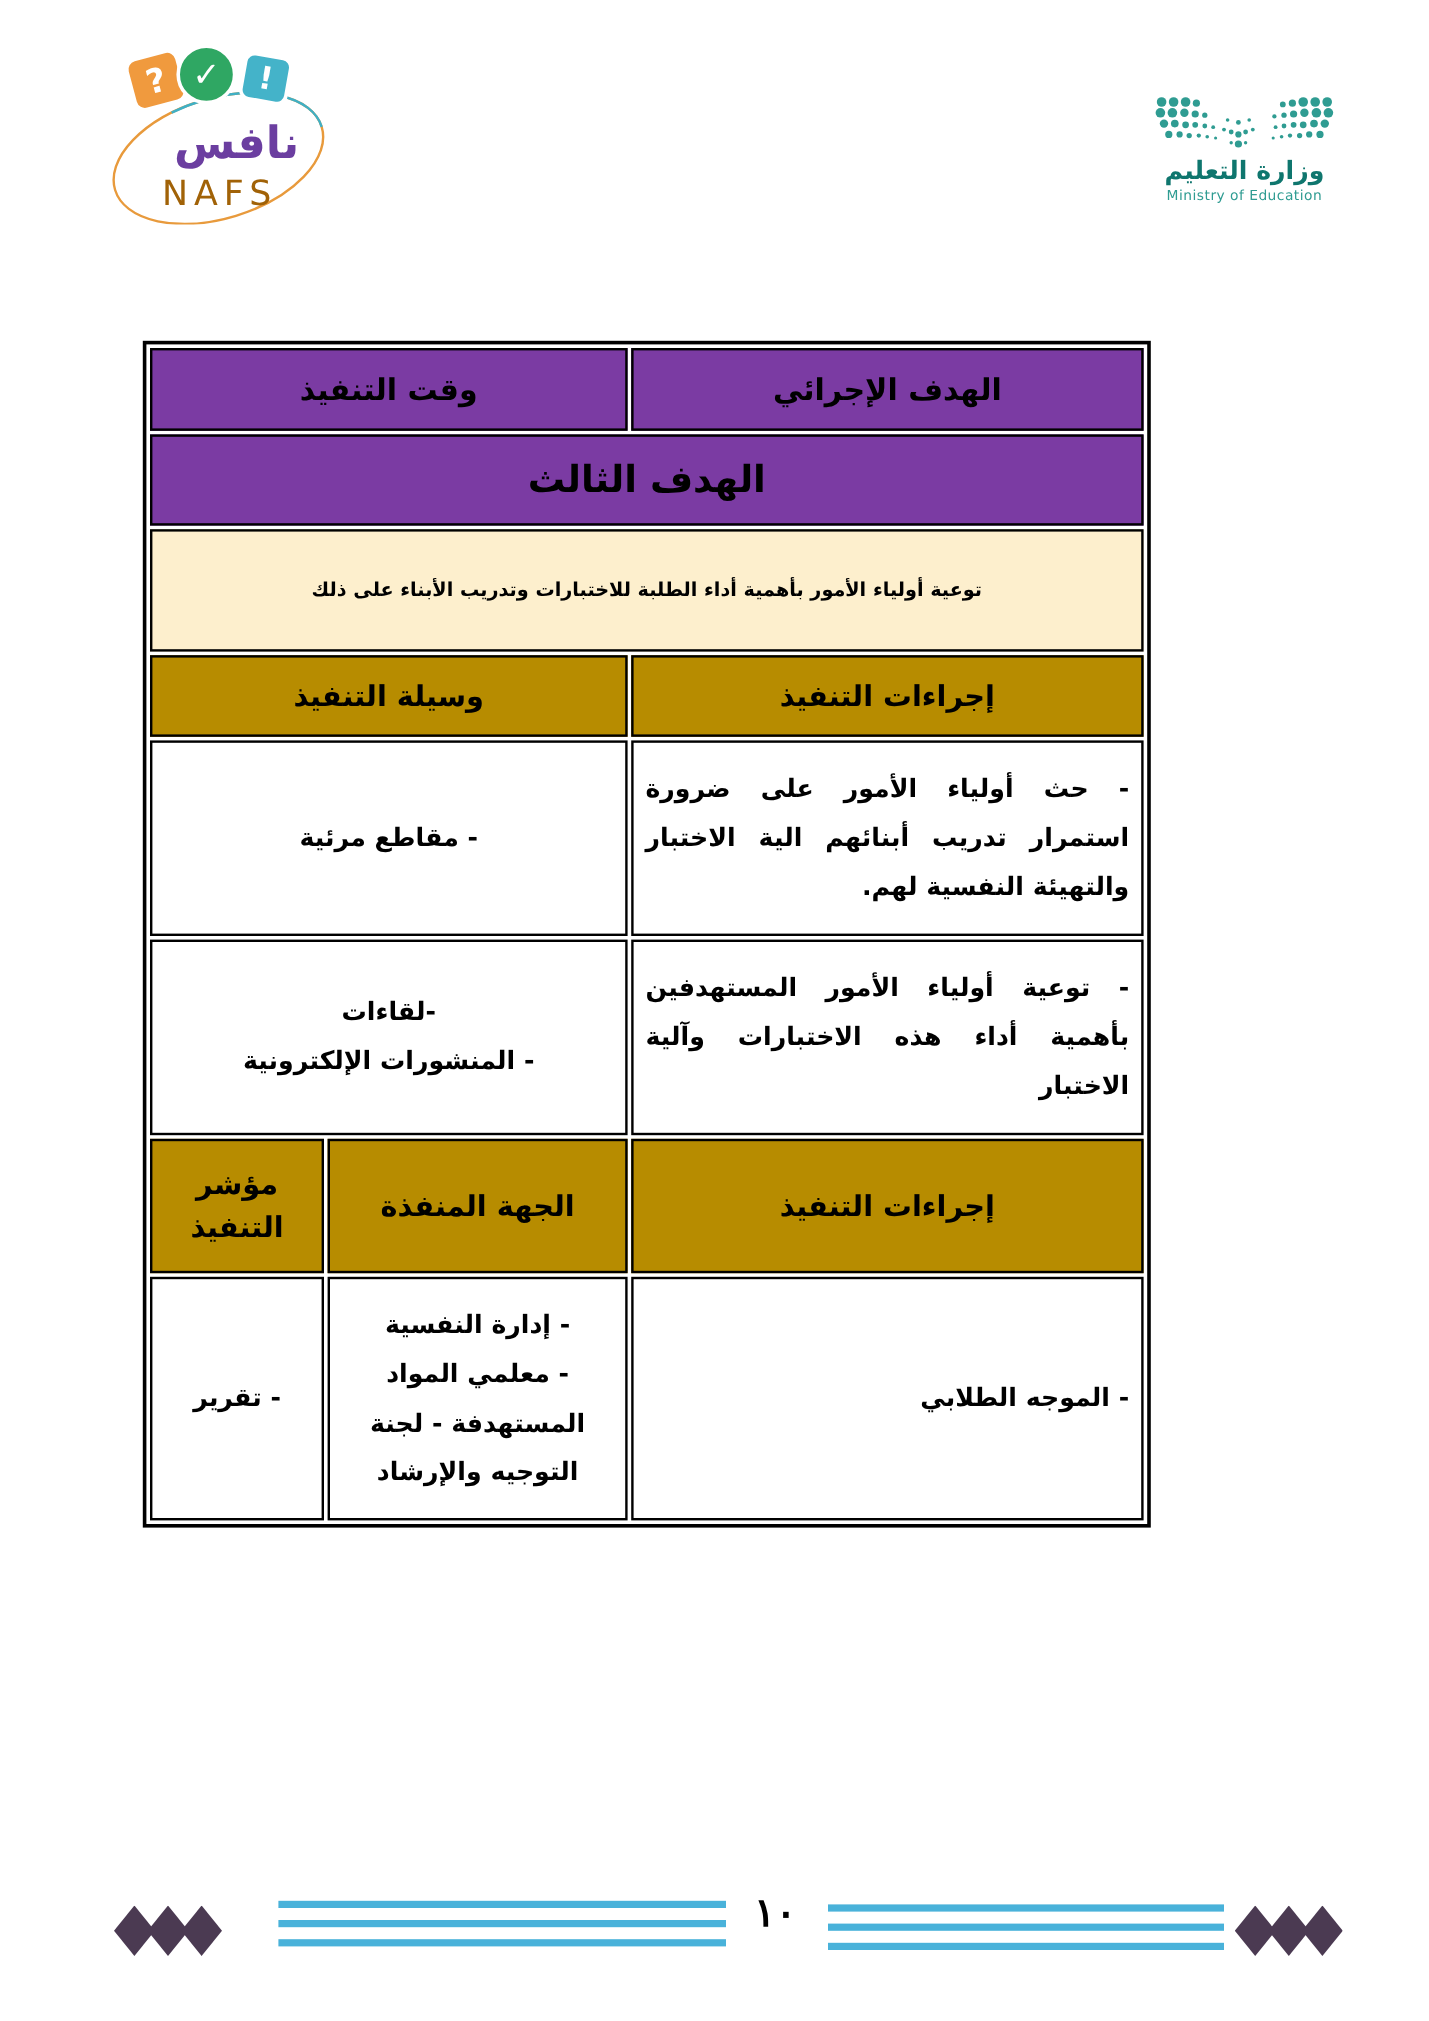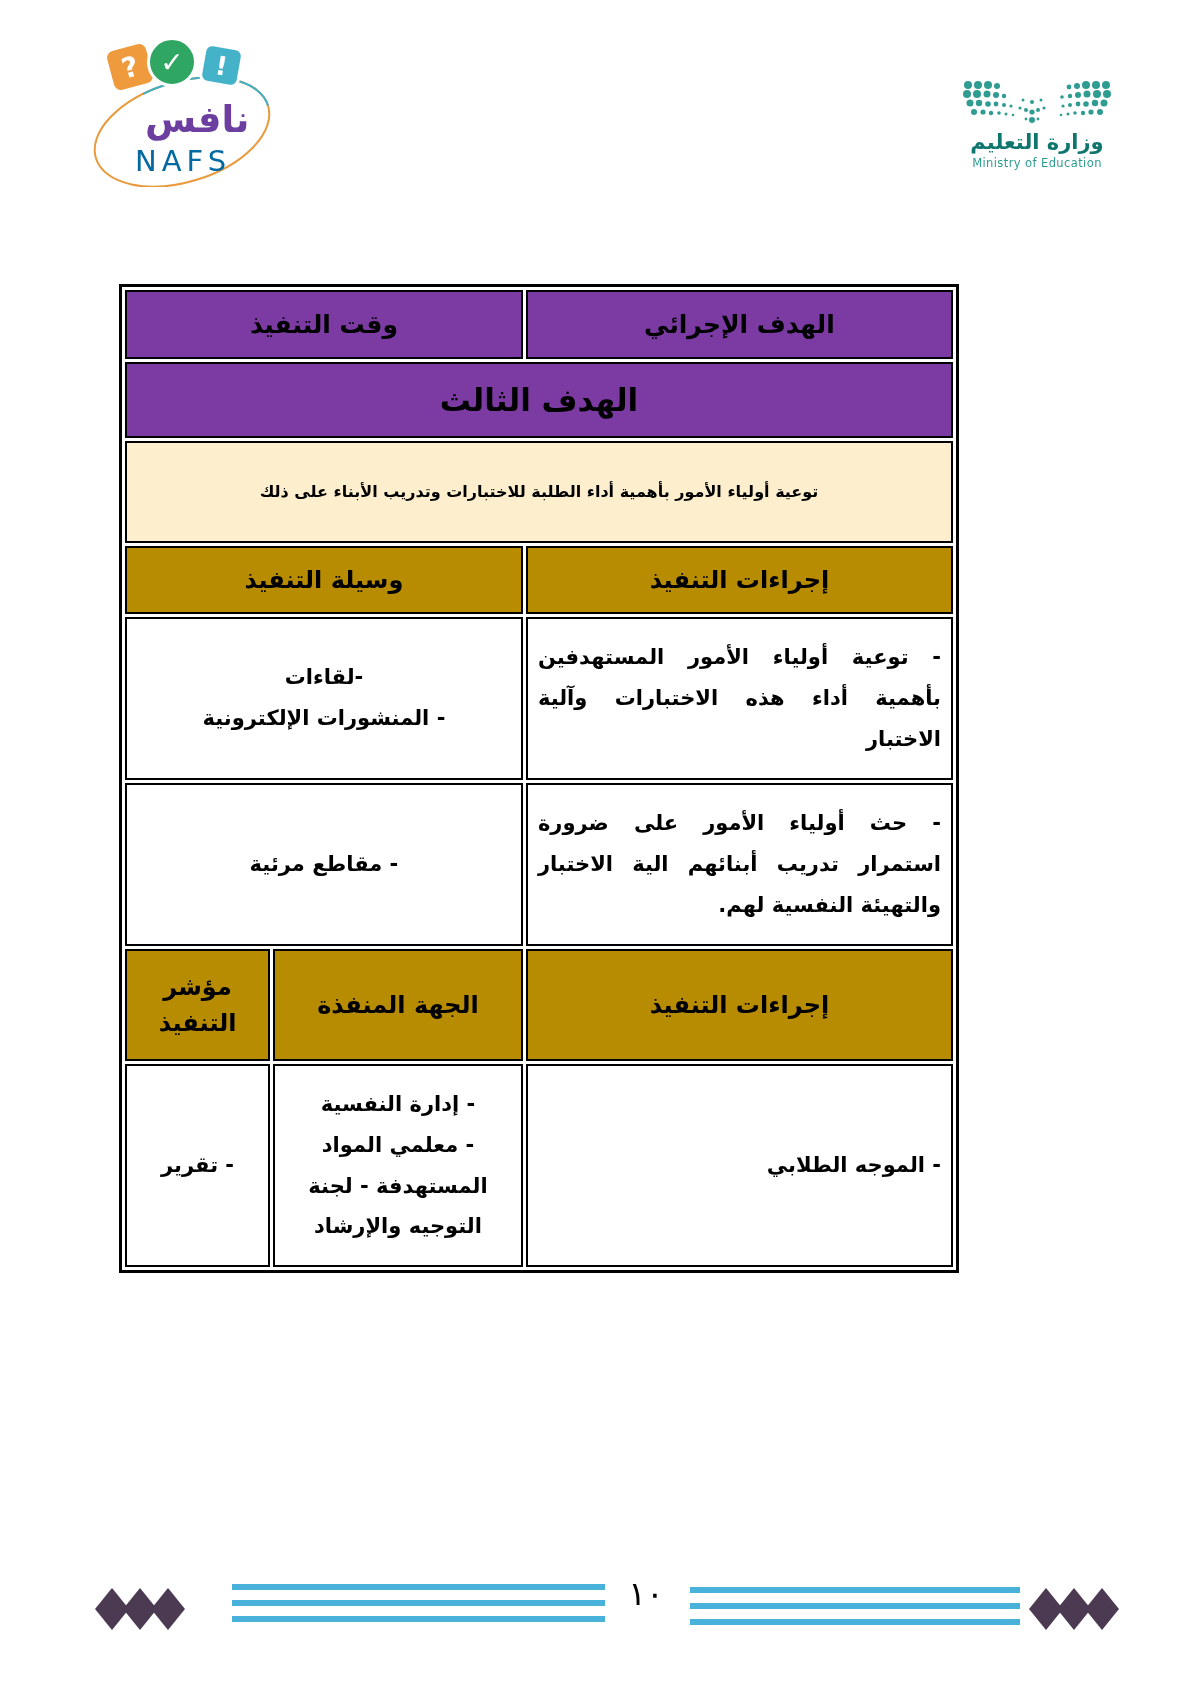--- a/index.html
+++ b/index.html
@@ -14,21 +14,21 @@
     color:#fff;font-weight:bold;border:3px solid #fff;box-sizing:border-box;}
   .nafs-q{left:22px;top:12px;width:46px;height:46px;background:#F09A3E;border-radius:10px;
     transform:rotate(-15deg);font-size:28px;}
   .nafs-check{left:62px;top:5px;width:50px;height:50px;background:#2FA763;border-radius:50%;
     font-size:28px;z-index:2;}
   .nafs-ex{left:116px;top:13px;width:41px;height:41px;background:#44B3C9;border-radius:9px;
     transform:rotate(10deg);font-size:26px;}
   .nafs-ar{position:absolute;left:60px;top:66px;width:100px;text-align:center;
     font-size:37px;font-weight:bold;color:#6B3EA0;}
   .nafs-en{position:absolute;left:38px;top:112px;width:120px;text-align:center;
-    font-size:29px;color:#0369a1;letter-spacing:5px;}
+    font-size:29px;color:#a16207;letter-spacing:5px;}
   
   .moe-logo{position:absolute;left:958px;top:78px;width:158px;}
   .moe-dots{display:block;margin:0 auto;}
   .moe-ar{text-align:center;font-size:21px;font-weight:bold;color:#0f766e;margin-top:4px;}
   .moe-en{text-align:center;font-size:11.5px;color:#2F9C92;margin-top:2px;letter-spacing:.4px;}
   
   .doc-table-wrap{position:absolute;left:119px;top:284px;width:840px;direction:rtl;}
   table.doc{border-collapse:separate;border-spacing:3px;width:100%;table-layout:fixed;
     border:3px solid #000;background:#fff;}
   table.doc td{border:2px solid #000;box-sizing:border-box;padding:18px 10px;
@@ -44,21 +44,21 @@
   td.h-row2{height:106px;}
   td.h-row3{height:168px;}
   .right-al{text-align:right;}
   
   .diamond-group{position:absolute;display:flex;}
   .diamond{width:34px;height:42px;background:#4B3A52;margin:0 -3px;
     clip-path:polygon(50% 0,100% 50%,50% 100%,0 50%);}
   .line-group{position:absolute;}
   .blue-line{height:6px;background:#49B2DA;margin-bottom:10px;}
   .page-number{position:absolute;left:618px;top:1574px;width:56px;text-align:center;
-    font-family:"DejaVu Serif",serif;font-size:33px;color:#000;}
+    font-family:"DejaVu Serif",serif;font-size:33px;color:#000;font-weight:bold;}
 </style>
 </head>
 <body>
 
 <div class="nafs-logo">
   <svg class="nafs-orbit" viewBox="0 0 195 155" xmlns="http://www.w3.org/2000/svg">
     <ellipse cx="97" cy="100" rx="90" ry="50" fill="none" stroke="#E89A3C" stroke-width="2" transform="rotate(-17 97 100)"></ellipse>
     <ellipse cx="97" cy="100" rx="90" ry="50" fill="none" stroke="#3FB0C6" stroke-width="2" stroke-dasharray="170 420" stroke-dashoffset="-310" transform="rotate(-17 97 100)"></ellipse>
   </svg>
   <div class="nafs-shape nafs-q">
@@ -157,30 +157,30 @@
     <tr>
       <td class="cream" colspan="3">توعية أولياء الأمور بأهمية أداء الطلبة للاختبارات وتدريب الأبناء على ذلك</td>
     </tr>
 
     <tr>
       <td class="gold">إجراءات التنفيذ</td>
       <td class="gold" colspan="2">وسيلة التنفيذ</td>
     </tr>
 
     <tr>
+      <td class="body-r h-row2">- حث أولياء الأمور على ضرورة استمرار تدريب أبنائهم الية الاختبار والتهيئة النفسية لهم.</td>
+      <td class="body-c h-row2" colspan="2">- مقاطع مرئية</td>
+    </tr>
+
+    <tr>
       <td class="body-r h-row1">- توعية أولياء الأمور المستهدفين بأهمية أداء هذه الاختبارات وآلية الاختبار</td>
       <td class="body-c vtop h-row1" colspan="2">
         <div>-لقاءات</div>
         <div>- المنشورات الإلكترونية</div>
       </td>
-    </tr>
-
-    <tr>
-      <td class="body-r h-row2">- حث أولياء الأمور على ضرورة استمرار تدريب أبنائهم الية الاختبار والتهيئة النفسية لهم.</td>
-      <td class="body-c h-row2" colspan="2">- مقاطع مرئية</td>
     </tr>
 
     <tr>
       <td class="gold" style="height:78px;">إجراءات التنفيذ</td>
       <td class="gold">الجهة المنفذة</td>
       <td class="gold" style="line-height:1.5;">مؤشر التنفيذ</td>
     </tr>
 
     <tr>
       <td class="body-r right-al h-row3">- الموجه الطلابي</td>

